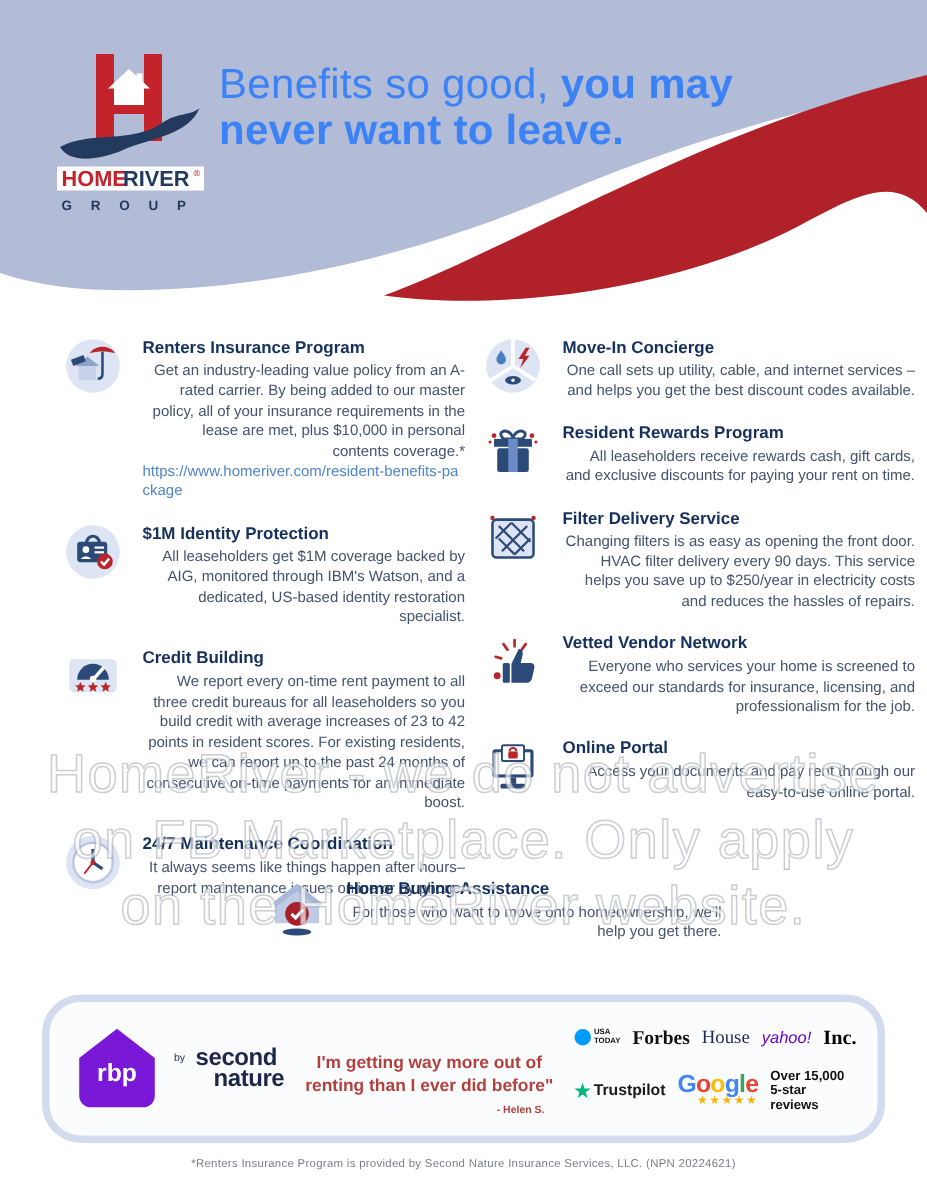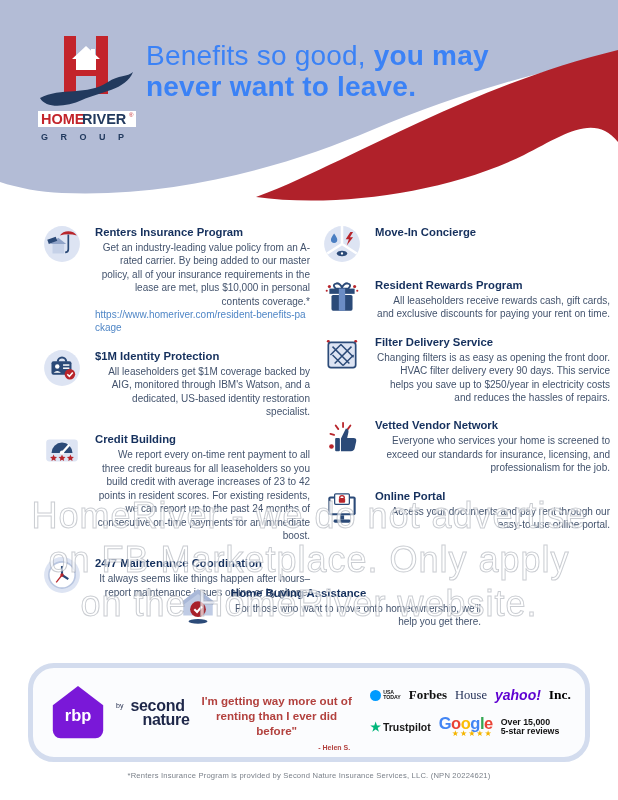--- a/index.html
+++ b/index.html
@@ -41,21 +41,21 @@
   .sn .l2{margin-left:12px;}
   .quote{width:178px;text-align:center;color:#b2413e;font-weight:bold;font-size:11.6px;line-height:15px;margin-top:23px;}
   .quote .attr{display:block;text-align:right;font-size:7px;font-weight:bold;margin-top:2px;padding-right:6px;}
   .press{margin-left:14px;display:flex;flex-direction:column;gap:13px;}
   .press-row{display:flex;align-items:center;gap:8px;}
   .usat{display:flex;align-items:center;gap:2px;}
   .usat .dot{width:11px;height:11px;border-radius:50%;background:#009bff;}
   .usat .txt{font-size:5.2px;font-weight:bold;color:#111;line-height:5.5px;}
   .forbes{font-family:"Liberation Serif",serif;font-weight:bold;font-size:13px;color:#111;}
   .house{font-family:"Liberation Serif",serif;font-weight:normal;font-size:12.5px;color:#1d2a52;}
-  .yahoo{font-size:14px;font-weight:bold;color:#5f01d1;font-style:italic;}
+  .yahoo{font-size:11px;font-weight:normal;color:#5f01d1;font-style:italic;}
   .inc{font-family:"Liberation Serif",serif;font-weight:bold;font-size:13.5px;color:#000;}
   .trust{display:flex;align-items:center;gap:2px;font-size:10.5px;font-weight:bold;color:#191919;}
   .trust .tstar{color:#00b67a;font-size:12px;}
   .google{display:flex;flex-direction:column;align-items:flex-end;line-height:14px;}
   .google .gword{font-size:16.5px;font-weight:bold;letter-spacing:-.5px;}
   .g1{color:#4285F4}.g2{color:#EA4335}.g3{color:#FBBC05}.g4{color:#4285F4}.g5{color:#34A853}.g6{color:#EA4335}
   .gstars{font-size:8px;color:#f4b400;letter-spacing:1px;line-height:8px;}
   .reviews{font-size:8.8px;font-weight:bold;color:#111;line-height:9.5px;}
 
   
@@ -186,20 +186,21 @@
             <circle cx="19" cy="19" r="17" fill="#dde4f3"></circle>
             <path d="M19 2 V19 M19 19 L5 28 M19 19 L33 28" stroke="#fff" stroke-width="2.4" fill="none"></path>
             <path d="M11.5 9 c-2 3 -3 4.2 -3 6 a3 3 0 0 0 6 0 c0 -1.8 -1 -3 -3 -6 z" fill="#4a7ec2"></path>
             <path d="M27 7.5 l-4.5 7 h3 l-2 6 6-8 h-3 l3-5 z" fill="#b8252b"></path>
             <ellipse cx="19" cy="28" rx="5" ry="2.7" fill="#2b4a78"></ellipse>
             <circle cx="19" cy="28" r="1.1" fill="#fff"></circle>
           </svg>
         </span>
         <div class="btxt">
           <div class="b-title">Move-In Concierge</div>
+          <div class="b-body">One call sets up utility, cable, and internet services – and helps you get the best discount codes available.</div>
         </div>
       </div>
 
       <div class="benefit">
         <span class="icon">
           <svg width="40" height="40" viewBox="0 0 38 38">
             <circle cx="7" cy="9" r="1.5" fill="#b8252b"></circle>
             <circle cx="31" cy="9" r="1.5" fill="#b8252b"></circle>
             <circle cx="4.5" cy="13" r="1" fill="#b8252b"></circle>
             <circle cx="33.5" cy="13" r="1" fill="#b8252b"></circle>

